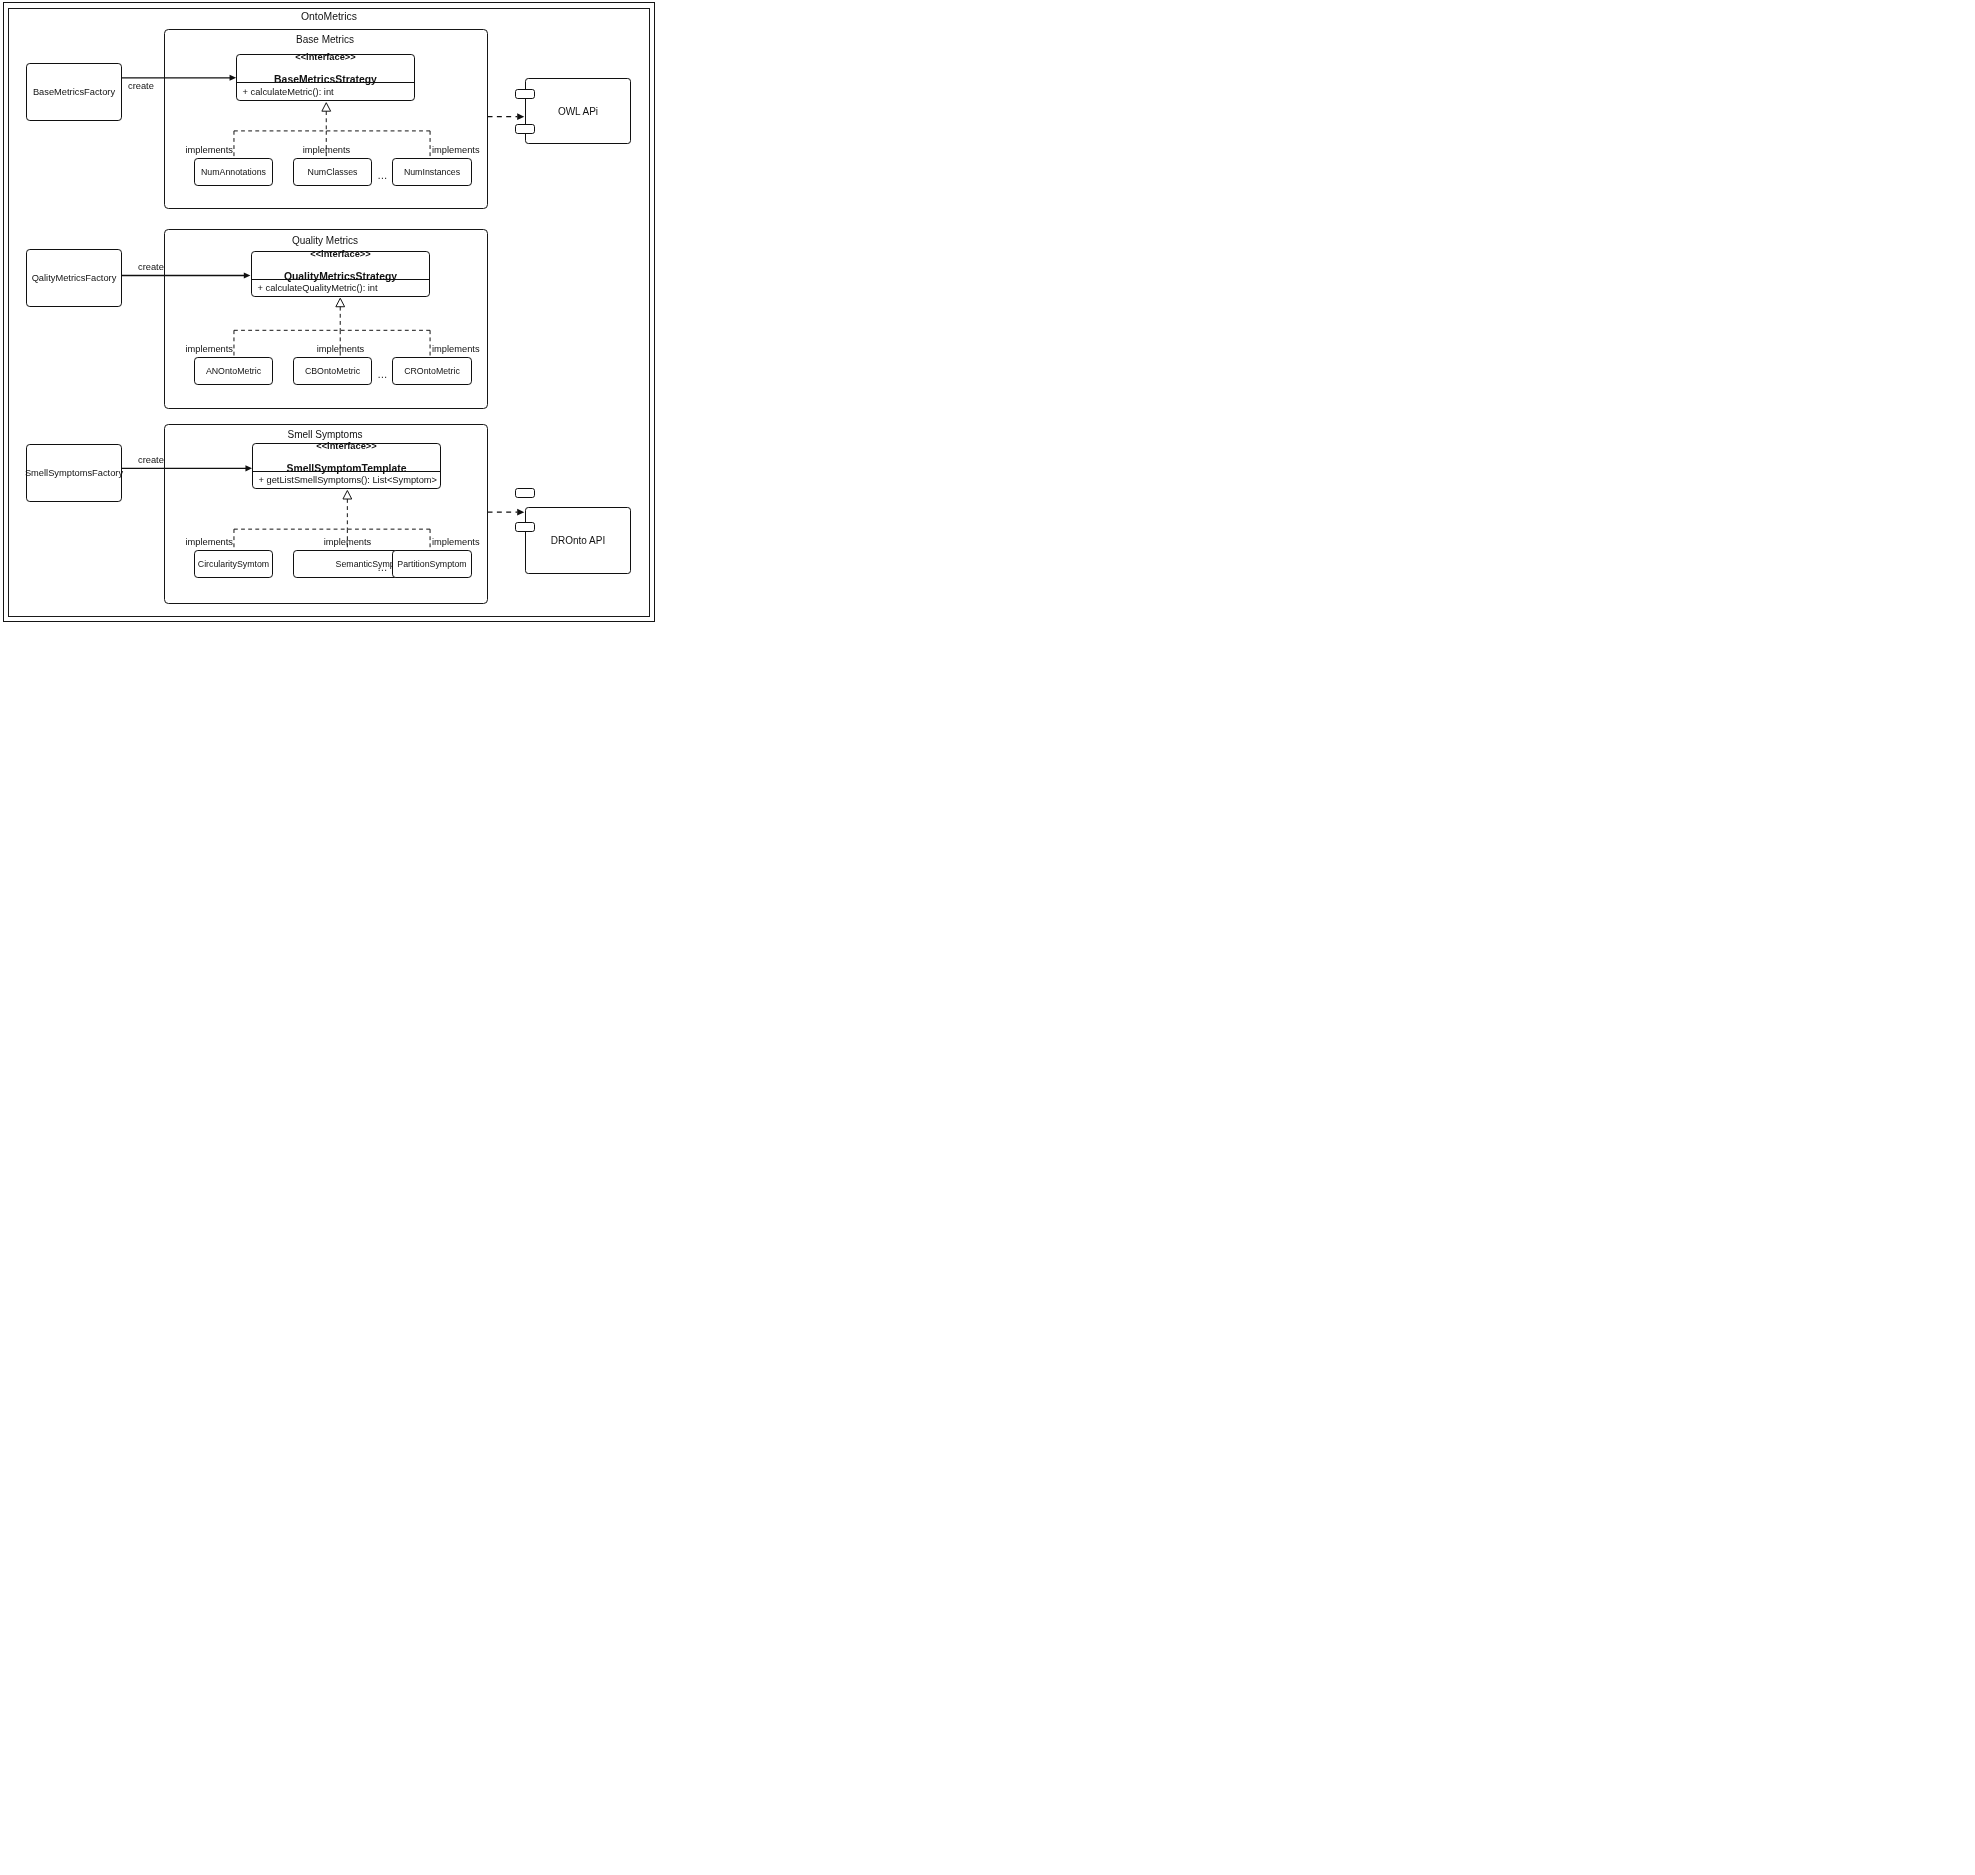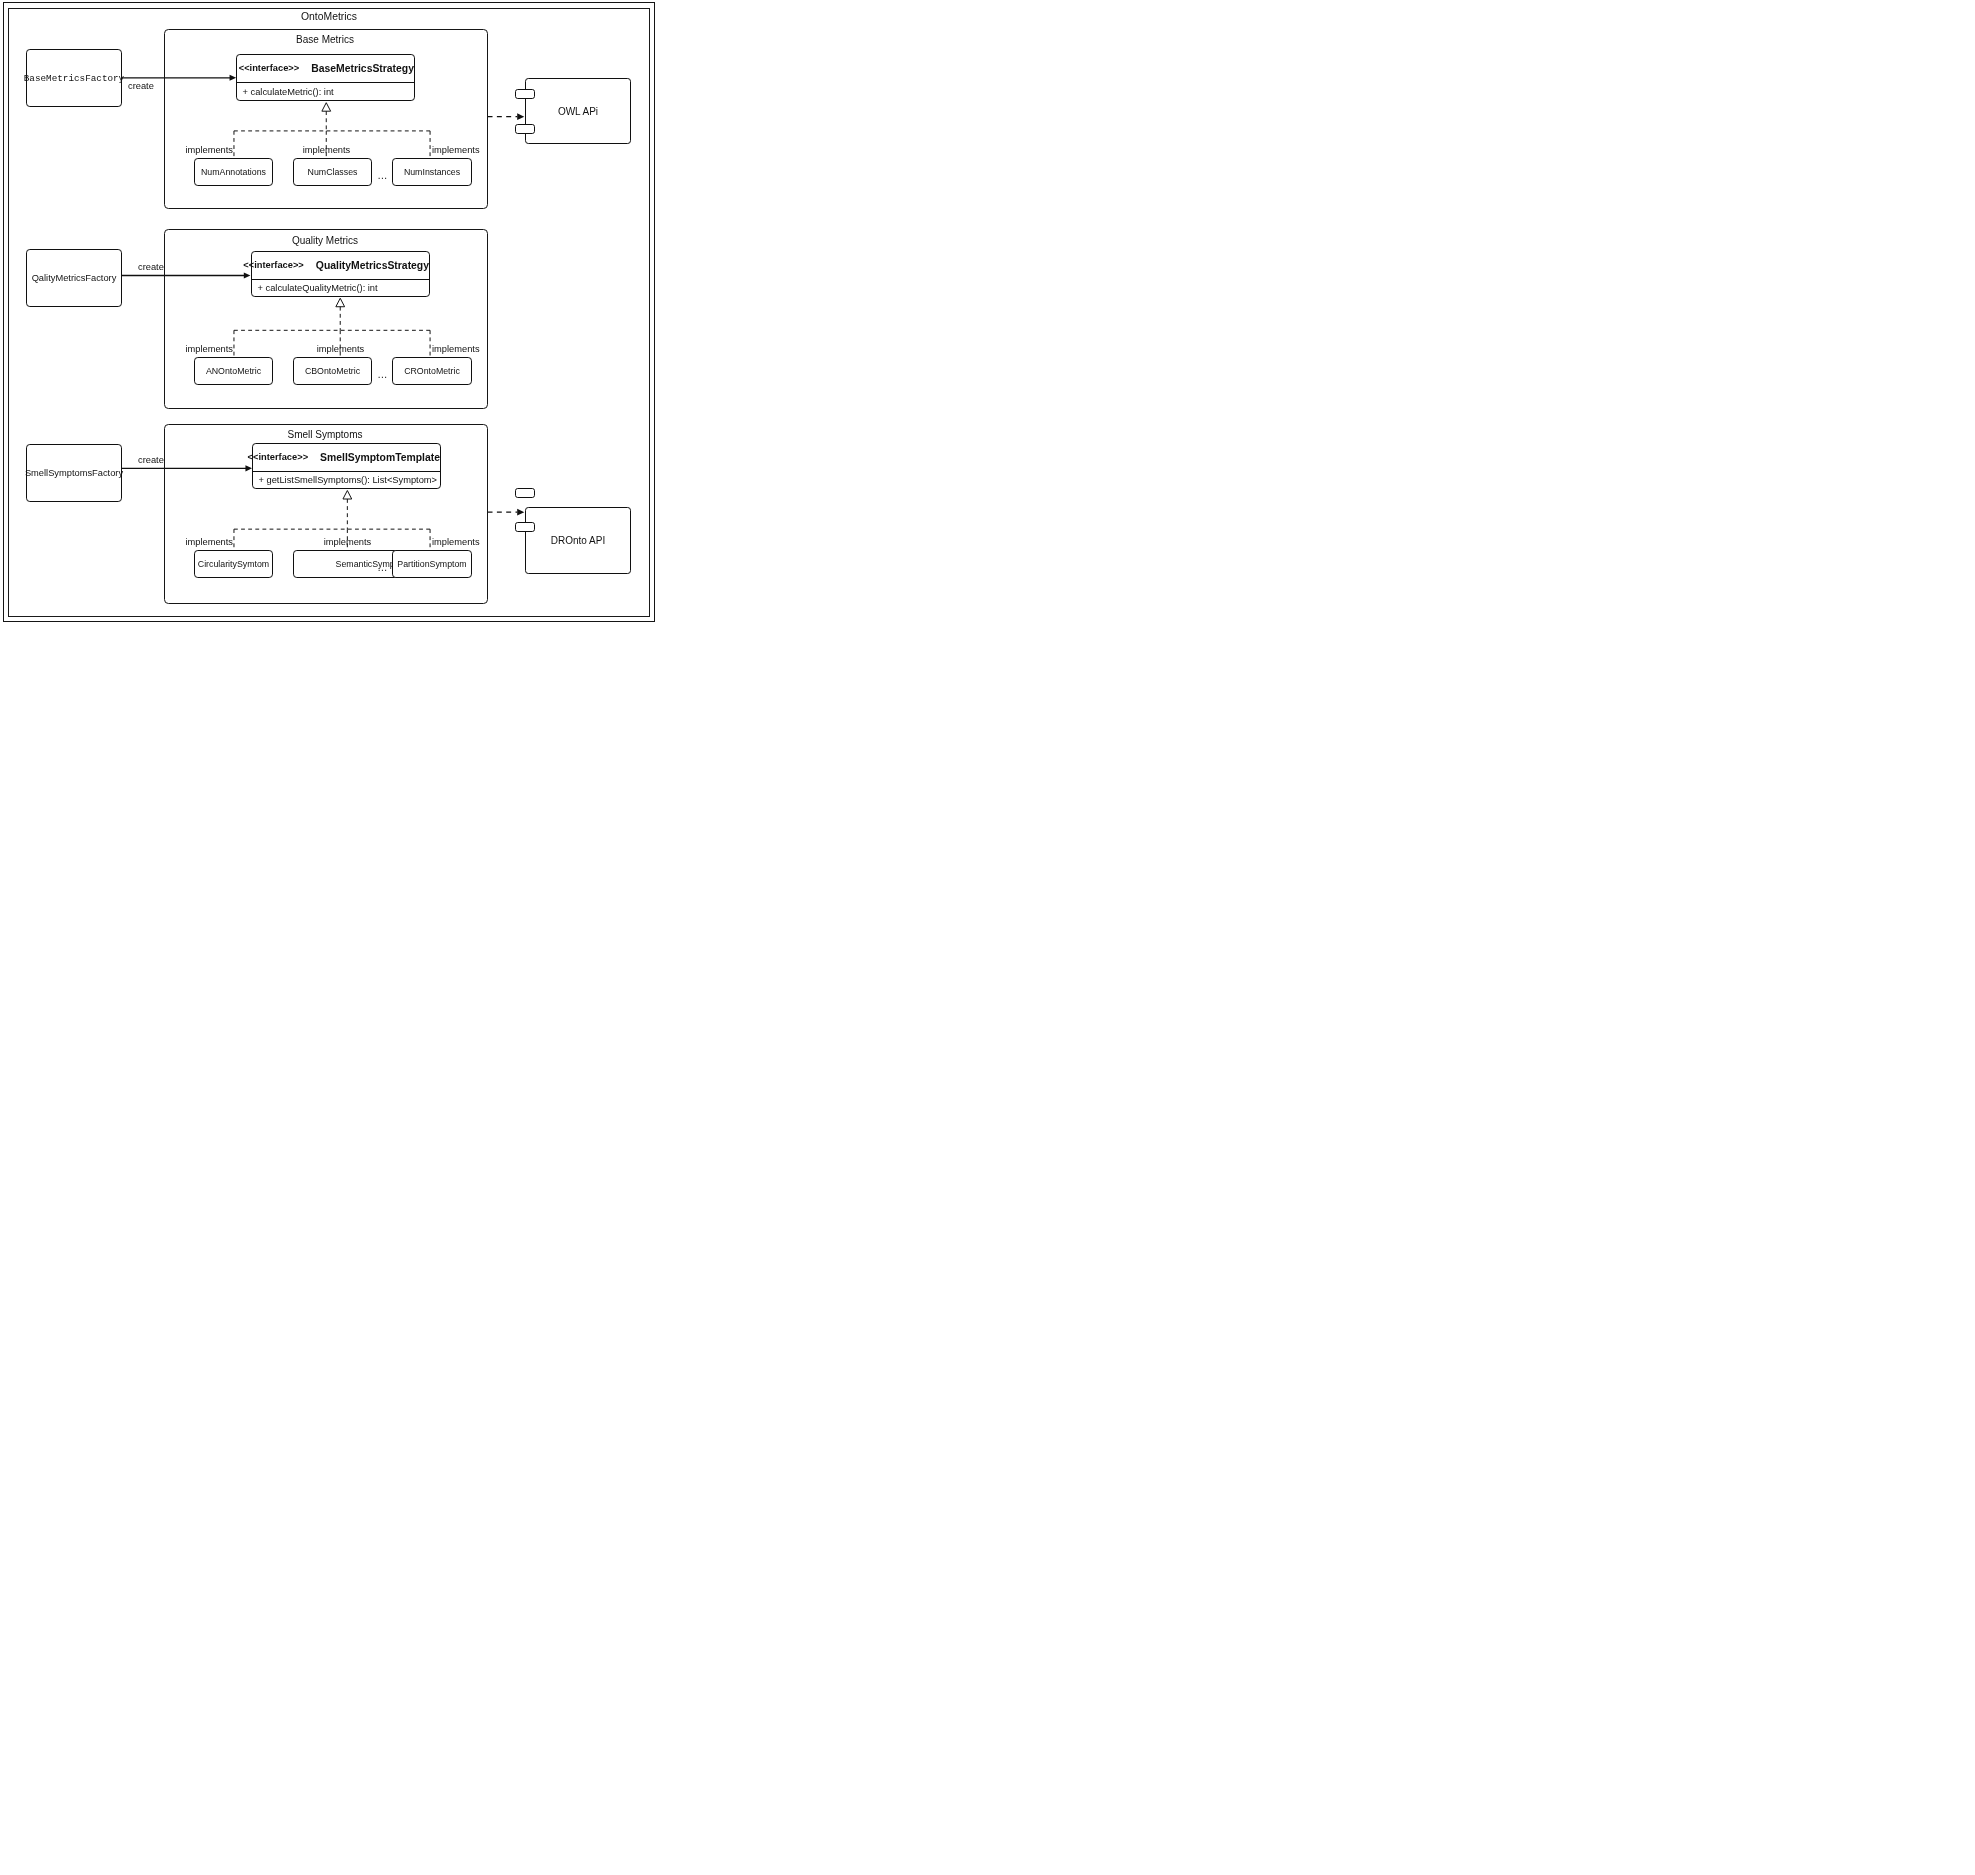--- a/index.html
+++ b/index.html
@@ -8,22 +8,22 @@
   .abs{position:absolute;}
   .outer-border{left:2.7px;top:2.2px;right:2.7px;bottom:2.7px;border:1.6px solid #151515;}
   .frame{left:7.7px;top:7.7px;right:7.7px;bottom:7.7px;border:1.1px solid #1a1a1a;}
   .diagram-title{left:0;right:0;top:11px;text-align:center;font-size:10.4px;}
   .container{border:1.1px solid #161616;border-radius:4.4px;background:transparent;}
   .container-title{left:0;right:0;text-align:center;font-size:10px;}
   .box{border:1.6px solid #101010;border-radius:3.8px;background:#fff;}
   .factory{left:26px;width:94px;height:56px;display:flex;align-items:center;justify-content:center;
            font-size:9.3px;text-align:center;}
   .iface{display:flex;flex-direction:column;}
-  .iface-head{border-bottom:1.6px solid #101010;height:27px;display:flex;flex-direction:row;
-              align-items:center;justify-content:flex-end;gap:12px;}
+  .iface-head{border-bottom:1.6px solid #101010;height:27px;display:flex;flex-direction:column;
+              align-items:center;justify-content:center;gap:12px;}
   .iface-stereo{font-size:9.3px;font-weight:bold;line-height:10.4px;}
   .iface-name{font-size:10.4px;font-weight:bold;line-height:11.5px;}
   .iface-method{flex:1;display:flex;align-items:center;padding-left:5.5px;font-size:9.3px;}
   .impl{height:26px;display:flex;align-items:center;justify-content:center;font-size:8.8px;text-align:center;}
   .lbl{font-size:9.3px;line-height:11px;}
   .ellipsis{font-size:10px;letter-spacing:0.5px;}
   .component{border:1.6px solid #101010;border-radius:3.3px;background:#fff;display:flex;
              align-items:center;justify-content:center;font-size:10px;}
   .port{border:1.6px solid #101010;border-radius:2.7px;background:#fff;width:17.5px;height:7.7px;}
   svg.connectors{left:0;top:0;pointer-events:none;}
@@ -91,21 +91,21 @@
     </g>
     <g stroke="#101010" stroke-width="2.2">
       <line x1="890" y1="935" x2="944" y2="935" stroke-dasharray="9,8"></line>
       <polygon points="957,935 944,928.8 944,941.2" fill="#101010" stroke="none"></polygon>
     </g>
   </svg>
 
   <div class="abs container" style="left:164px;top:28.5px;width:322px;height:178px;"></div>
   <div class="abs container-title" style="left:164px;width:322px;top:34px;">Base Metrics</div>
 
-  <div class="abs box factory" style="top:49px;font-family:Liberation Mono, monospace;">BaseMetricsFactory</div>
+  <div class="abs box factory" style="top:63px;">BaseMetricsFactory</div>
   <div class="abs lbl" style="left:128px;top:81px;">create</div>
 
   <div class="abs box iface" style="left:236px;top:54px;width:177px;height:45px;">
     <div class="iface-head">
       <div class="iface-stereo">&lt;&lt;interface&gt;&gt;</div>
       <div class="iface-name">BaseMetricsStrategy</div>
     </div>
     <div class="iface-method">+ calculateMetric(): int</div>
   </div>
 

